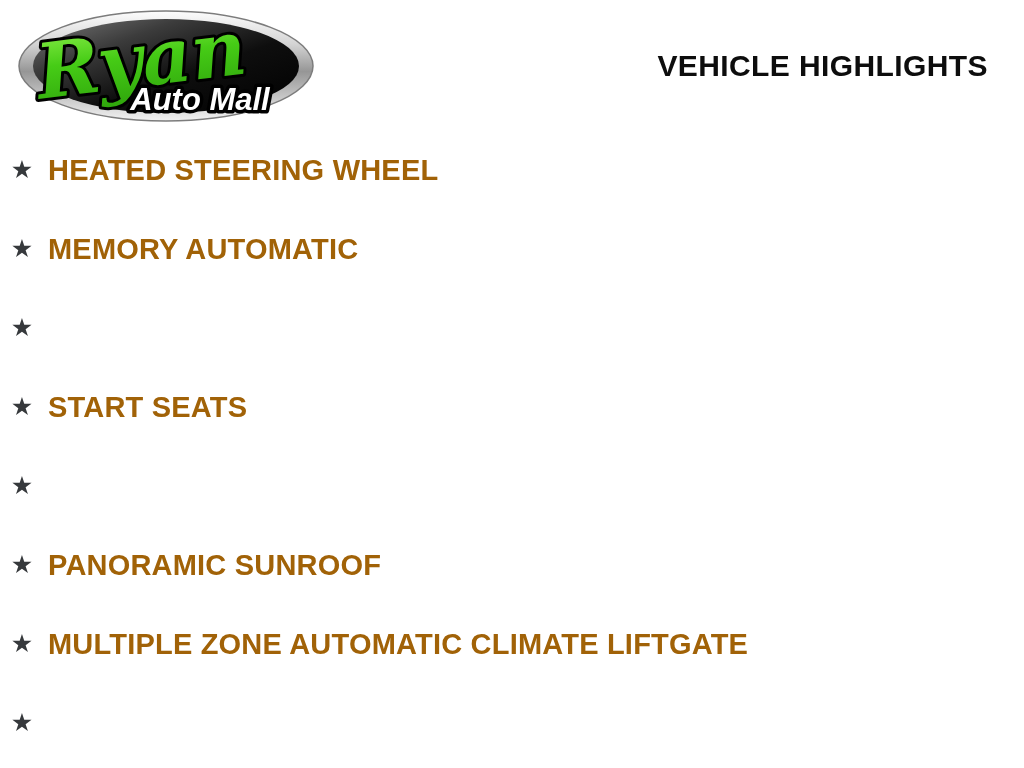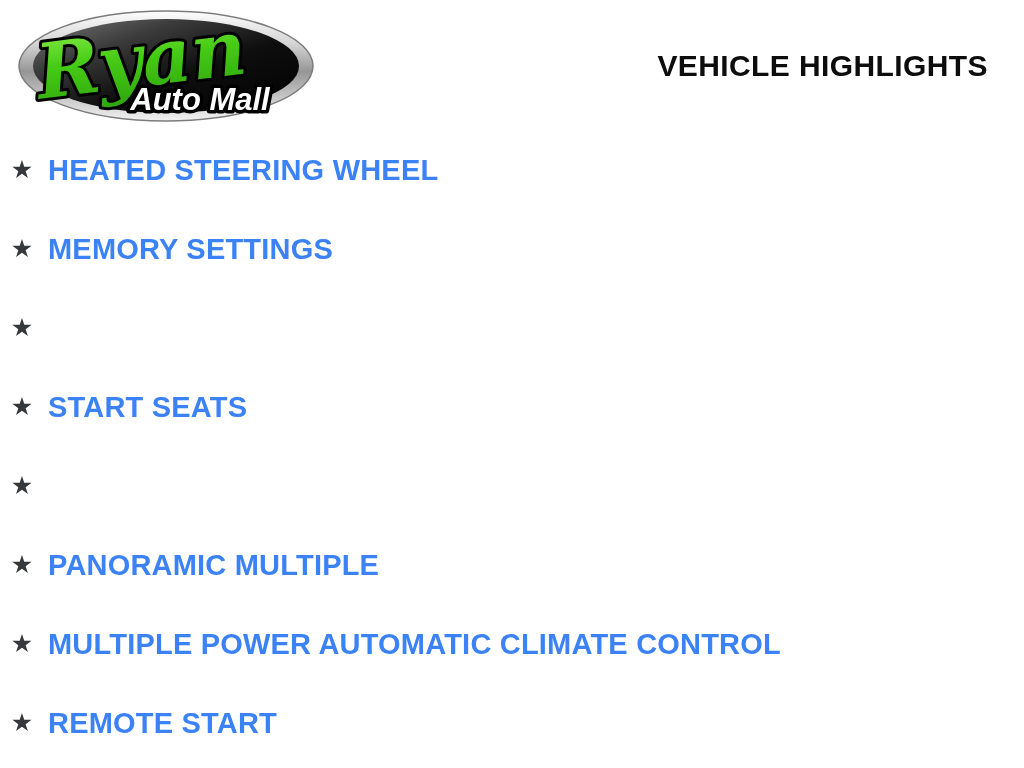--- a/index.html
+++ b/index.html
@@ -53,21 +53,21 @@
     line-height: 1;
     text-align: center;
     color: #36393c;
     flex: 0 0 auto;
     transform: translateY(-1px);
   }
   .label {
     font-size: 29px;
     font-weight: bold;
     letter-spacing: 0.2px;
-    color: #3b82f6;
+    color: #a16207;
     white-space: nowrap;
   }
 </style>
 </head>
 <body>
 
 <div class="page">
 
   <div class="logo">
     <svg viewBox="0 0 304 124" xmlns="http://www.w3.org/2000/svg">
@@ -105,45 +105,44 @@
   <h1 class="title">VEHICLE HIGHLIGHTS</h1>
 
   <ul class="highlights">
     <li>
       <span class="star">★</span>
       <span class="label">HEATED STEERING WHEEL</span>
     </li>
 
     <li>
       <span class="star">★</span>
-      <span class="label">MEMORY SETTINGS</span>
+      <span class="label">MEMORY AUTOMATIC</span>
     </li>
 
     <li>
       <span class="star">★</span>
     </li>
 
     <li>
       <span class="star">★</span>
       <span class="label">START SEATS</span>
     </li>
 
     <li>
       <span class="star">★</span>
     </li>
 
     <li>
       <span class="star">★</span>
-      <span class="label">PANORAMIC MULTIPLE</span>
+      <span class="label">PANORAMIC SUNROOF</span>
     </li>
 
     <li>
       <span class="star">★</span>
-      <span class="label">MULTIPLE POWER AUTOMATIC CLIMATE CONTROL</span>
+      <span class="label">MULTIPLE ZONE AUTOMATIC CLIMATE LIFTGATE</span>
     </li>
 
     <li>
       <span class="star">★</span>
-      <span class="label">REMOTE START</span>
     </li>
   </ul>
 
 </div>
 
 </body></html>

